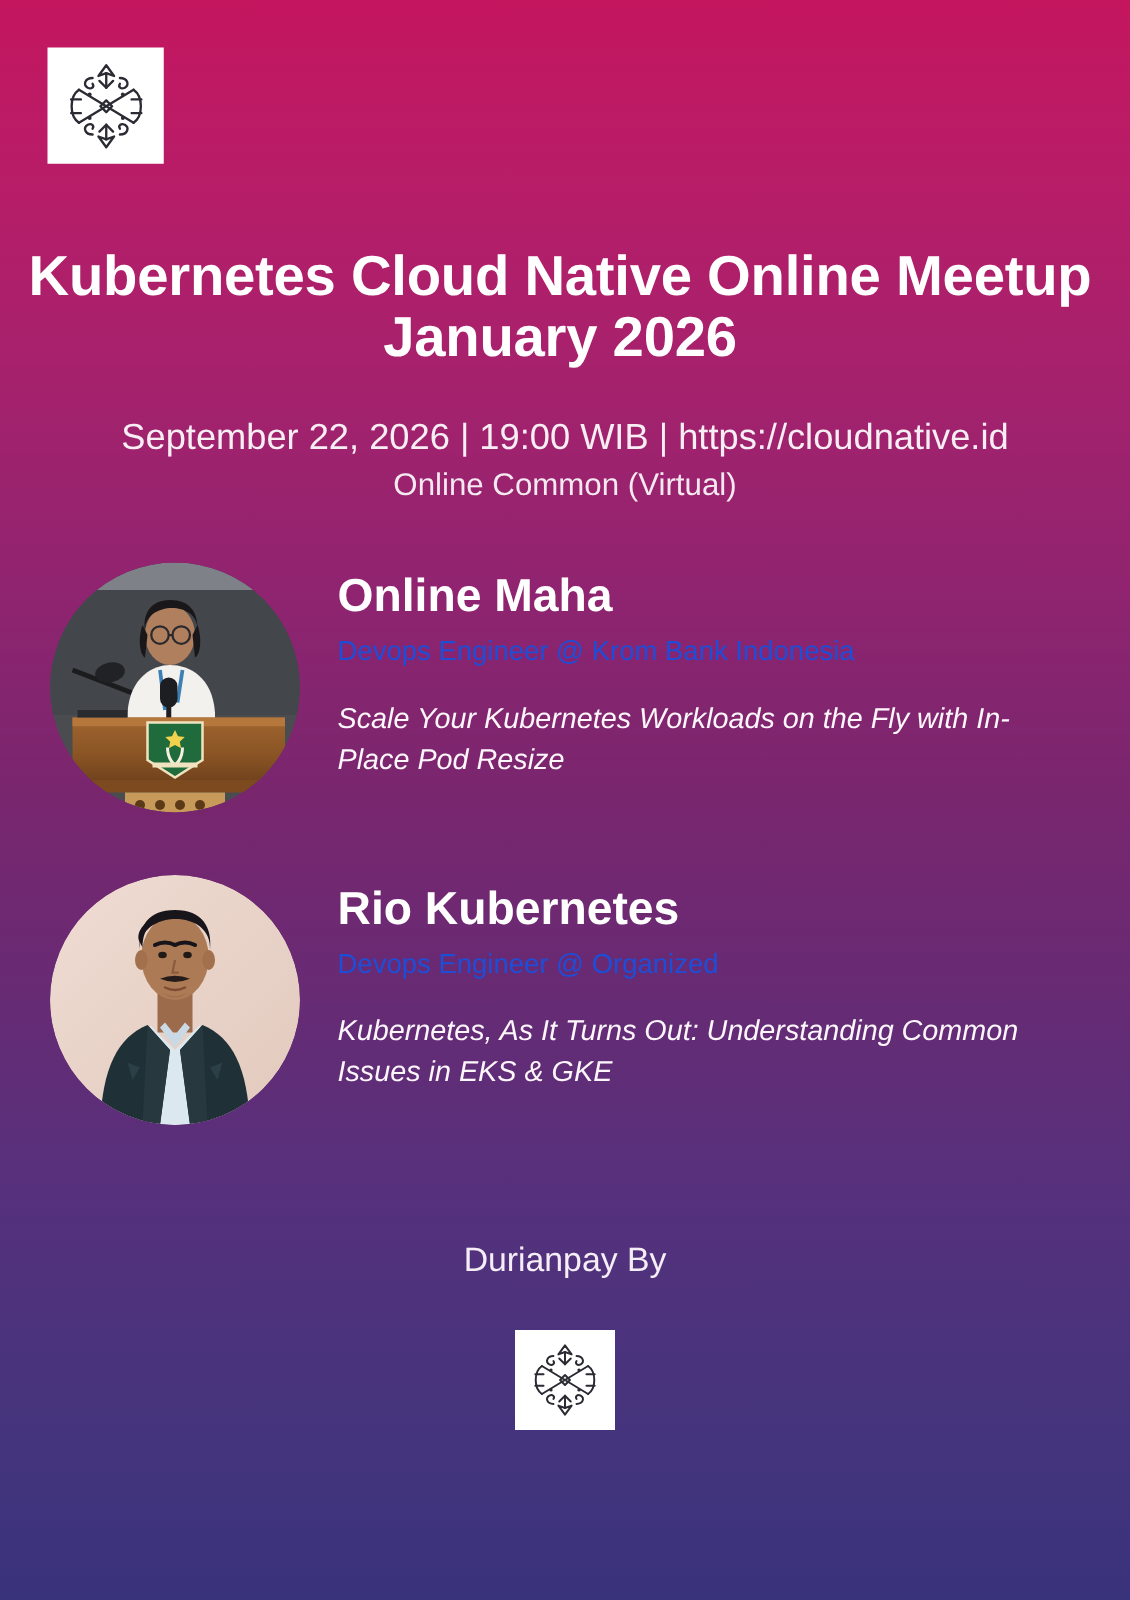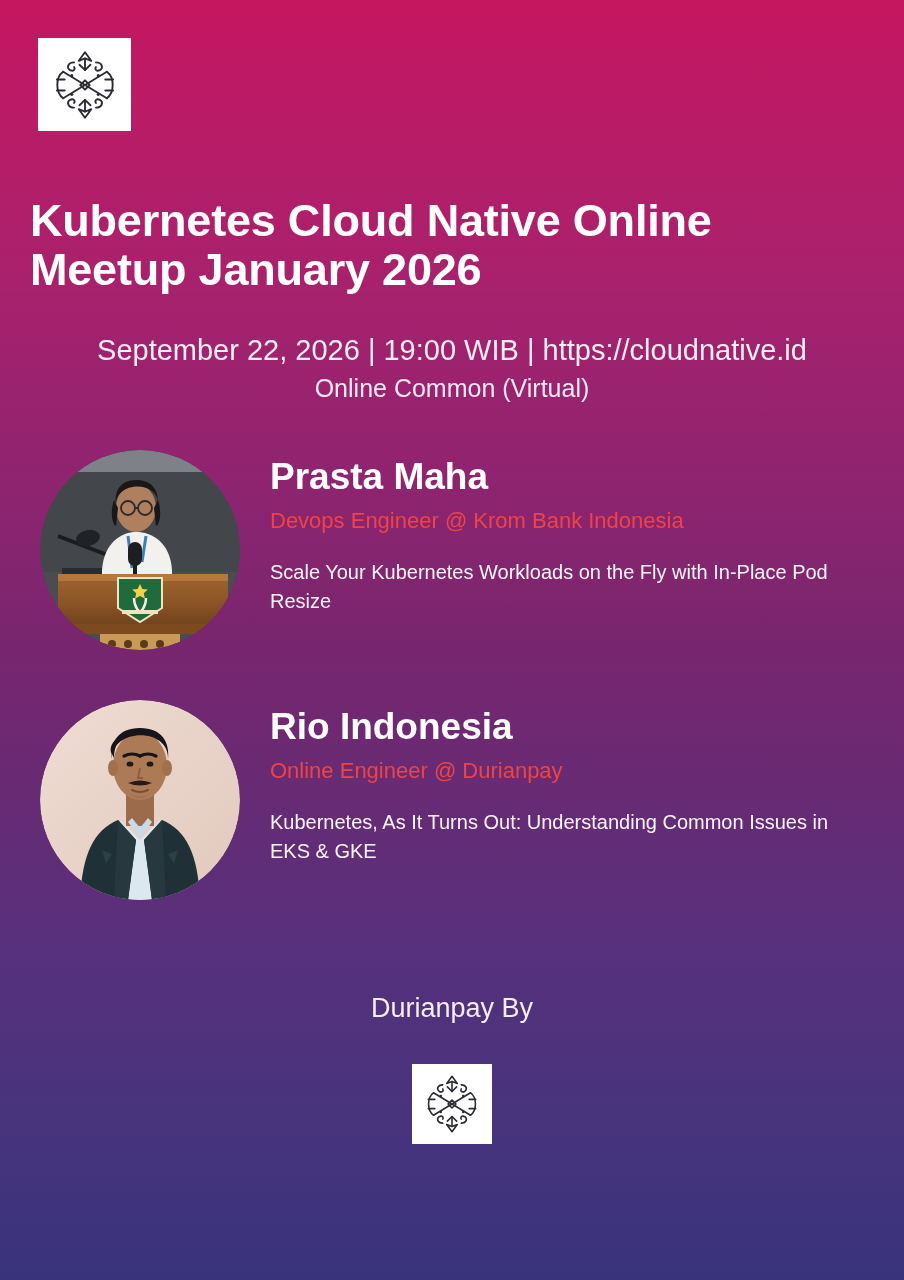--- a/index.html
+++ b/index.html
@@ -40,21 +40,22 @@
     justify-content:center;
   }
   .header-logo svg { width:78px; height:78px; display:block; }
 
   
   .title-block {
     position:absolute;
     top:196px;
     left:0;
     width:896px;
-    padding:0 30px;
+    text-align:center;
+    padding:0 17px;
   }
   .event-title {
     font-size:45px;
     font-weight:bold;
     line-height:1.09;
     letter-spacing:-0.2px;
     color:#ffffff;
     font-stretch:condensed;
   }
 
@@ -112,28 +113,29 @@
     font-size:37px;
     font-weight:bold;
     line-height:1.12;
     color:#ffffff;
     margin-bottom:10px;
   }
   .speaker-role {
     font-size:22px;
     font-weight:400;
     line-height:1.3;
-    color:#ef4444;
+    color:#1d4ed8;
     margin-bottom:22px;
   }
   .talk-title {
-    font-size:20px;
+    font-size:23px;
     font-weight:400;
     line-height:1.45;
     color:#fdf6fb;
+    font-style:italic;
   }
 
   
   .footer {
     position:absolute;
     bottom:0;
     left:0;
     width:904px;
     text-align:center;
     padding-bottom:136px;
@@ -264,21 +266,21 @@
             <circle cx="72" cy="194" r="4"></circle>
               <circle cx="88" cy="194" r="4"></circle>
             <circle cx="104" cy="194" r="4"></circle>
               <circle cx="120" cy="194" r="4"></circle>
           </g>
           <rect x="22" y="118" width="40" height="6" fill="#2a2b2e"></rect>
         </g>
       </svg>
     </div>
     <div class="speaker-info">
-      <div class="speaker-name">Prasta Maha</div>
+      <div class="speaker-name">Online Maha</div>
       <div class="speaker-role">Devops Engineer @ Krom Bank Indonesia</div>
       <div class="talk-title">Scale Your Kubernetes Workloads on the Fly with In-Place Pod Resize</div>
     </div>
   </div>
 
   <div class="speaker">
     <div class="avatar">
       <svg viewBox="0 0 200 200" xmlns="http://www.w3.org/2000/svg">
         <defs>
           <clipPath id="c2">
@@ -322,22 +324,22 @@
           <path d="M78 120 C54 130 42 154 40 200 L88 200 L96 140 Z" fill="#1f3036"></path>
           <path d="M122 120 C146 130 158 154 160 200 L112 200 L104 140 Z" fill="#1f3036"></path>
           <path d="M78 120 L96 140 L88 200 L74 200 Z" fill="#27393f"></path>
           <path d="M122 120 L104 140 L112 200 L126 200 Z" fill="#27393f"></path>
           <path d="M62 150 l10 4 -6 10 Z" fill="#2b3f46"></path>
           <path d="M138 150 l-10 4 6 10 Z" fill="#2b3f46"></path>
         </g>
       </svg>
     </div>
     <div class="speaker-info">
-      <div class="speaker-name">Rio Indonesia</div>
-      <div class="speaker-role">Online Engineer @ Durianpay</div>
+      <div class="speaker-name">Rio Kubernetes</div>
+      <div class="speaker-role">Devops Engineer @ Organized</div>
       <div class="talk-title">Kubernetes, As It Turns Out: Understanding Common Issues in EKS &amp; GKE</div>
     </div>
   </div>
 
 </div>
 
 <div class="footer">
   <div class="organized-label">Durianpay By</div>
   <div class="footer-logo">
     <span>

